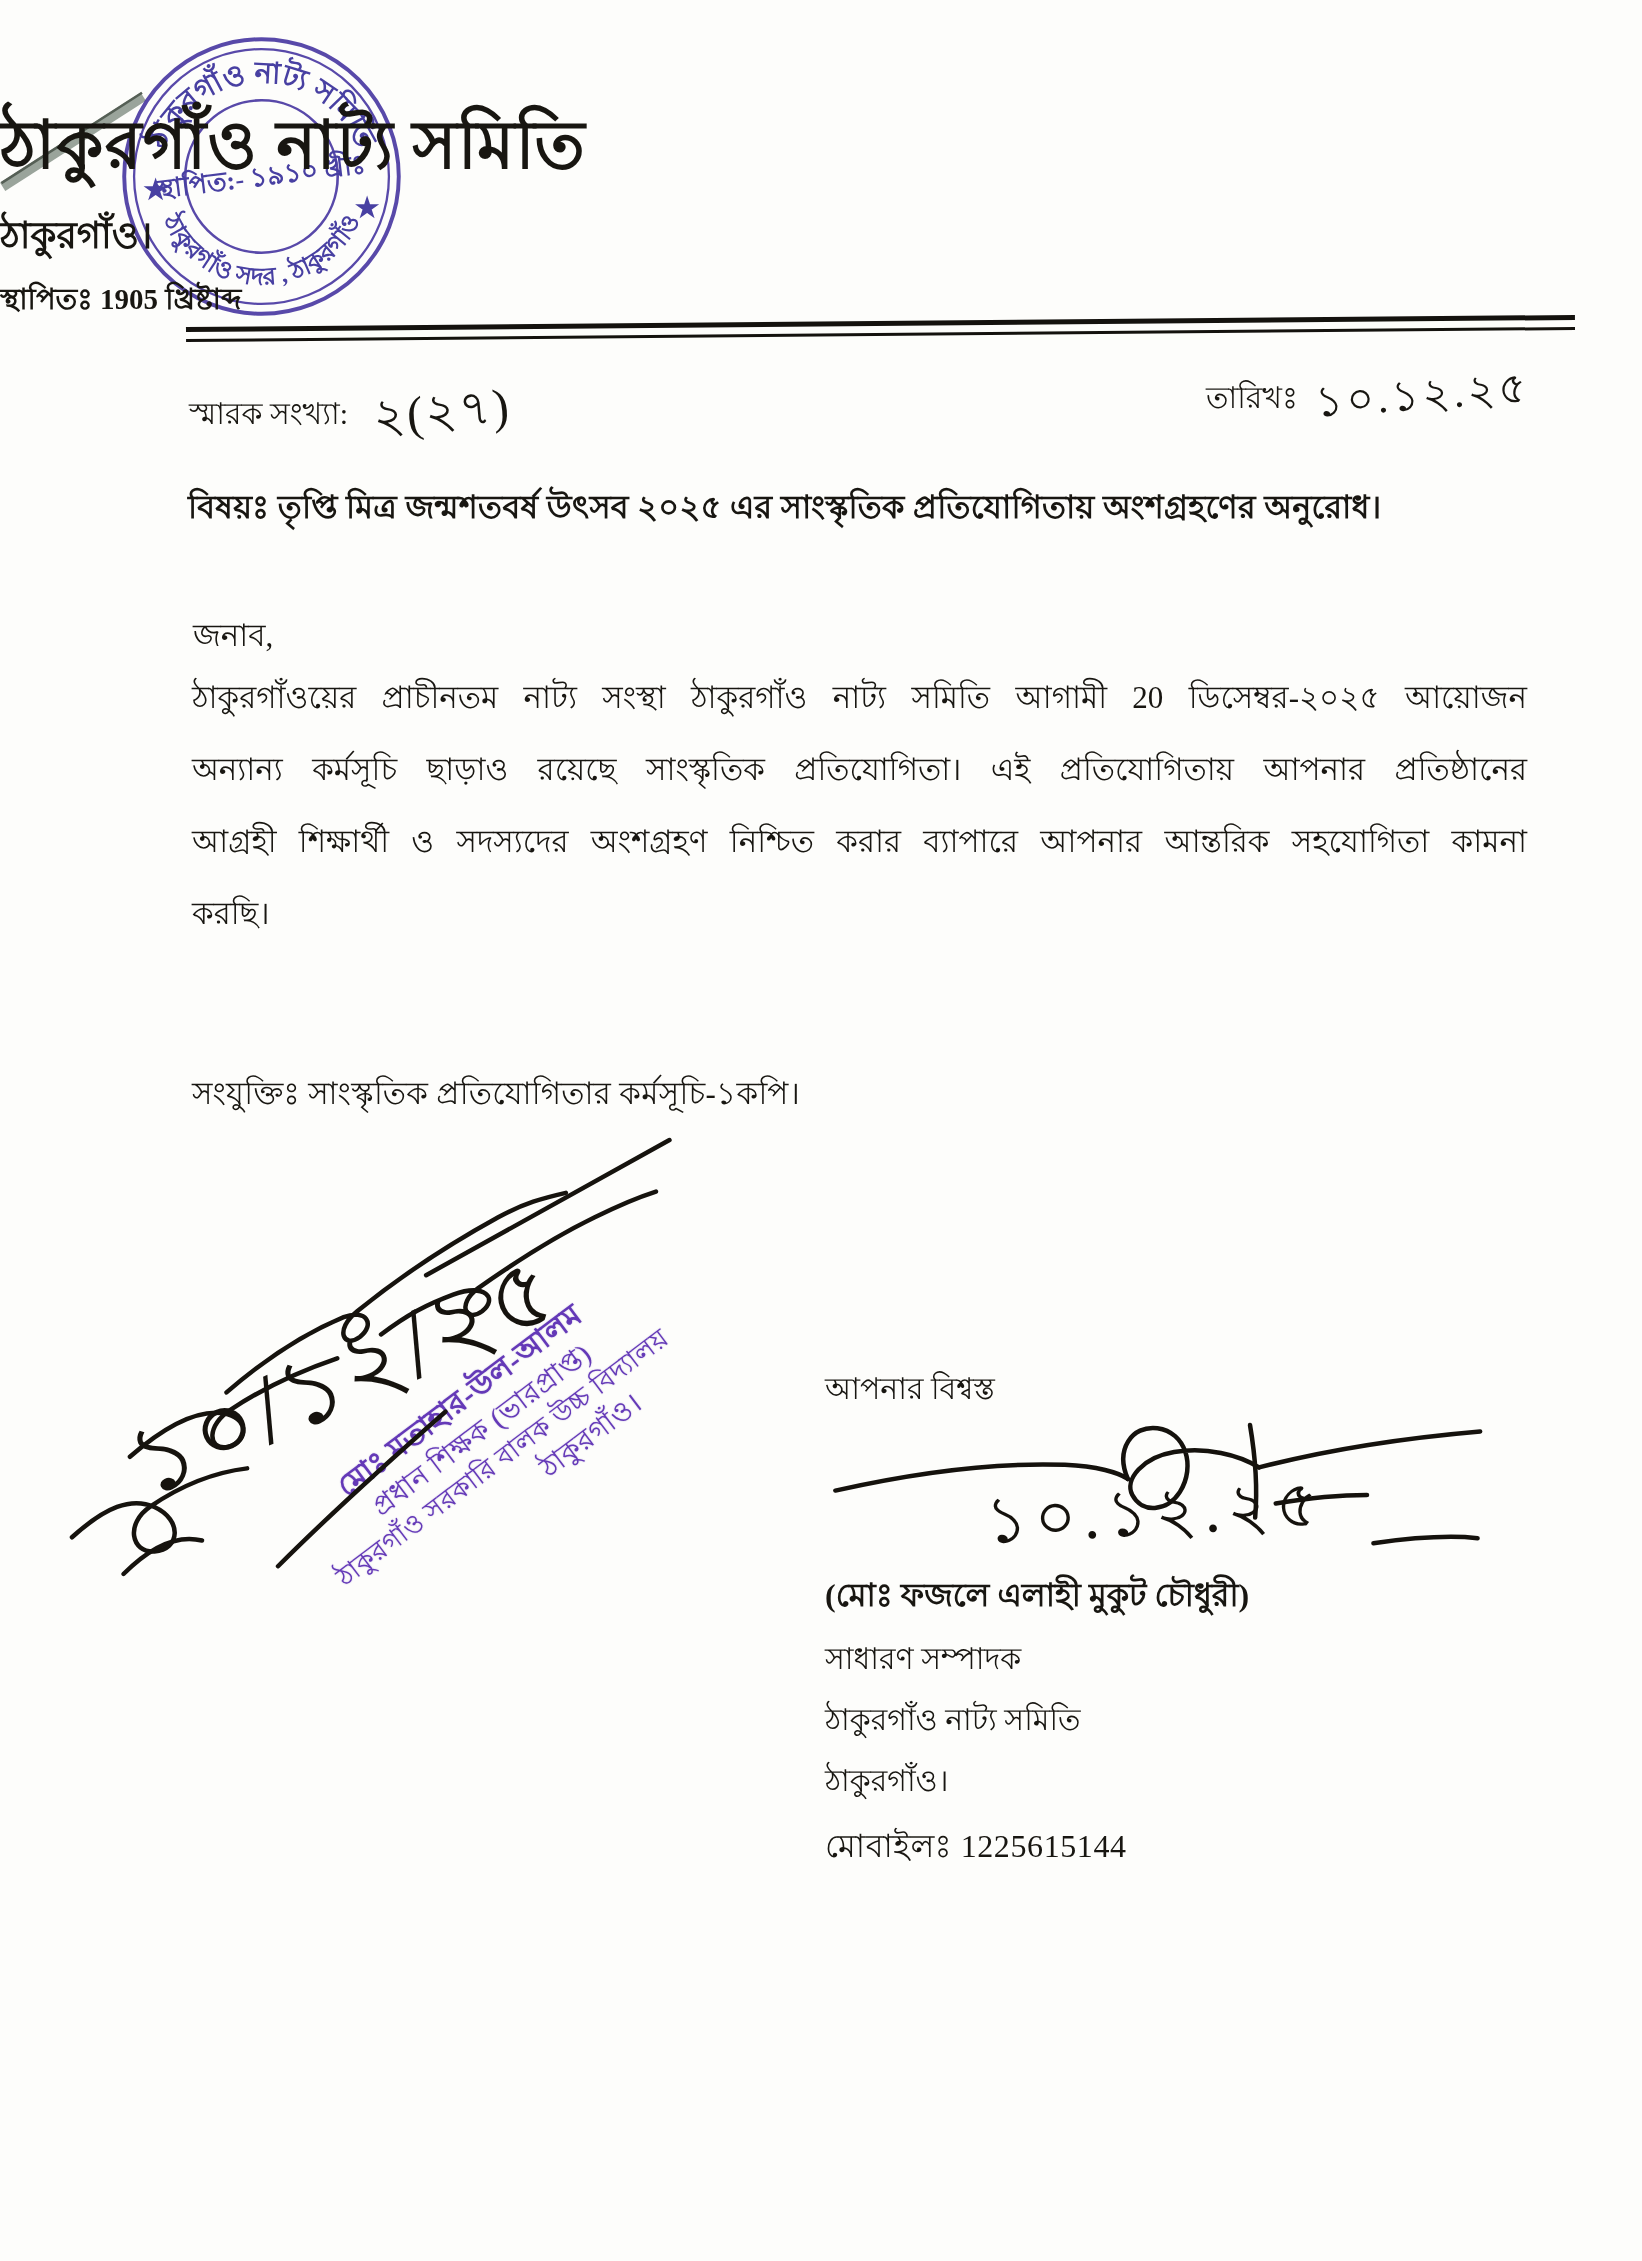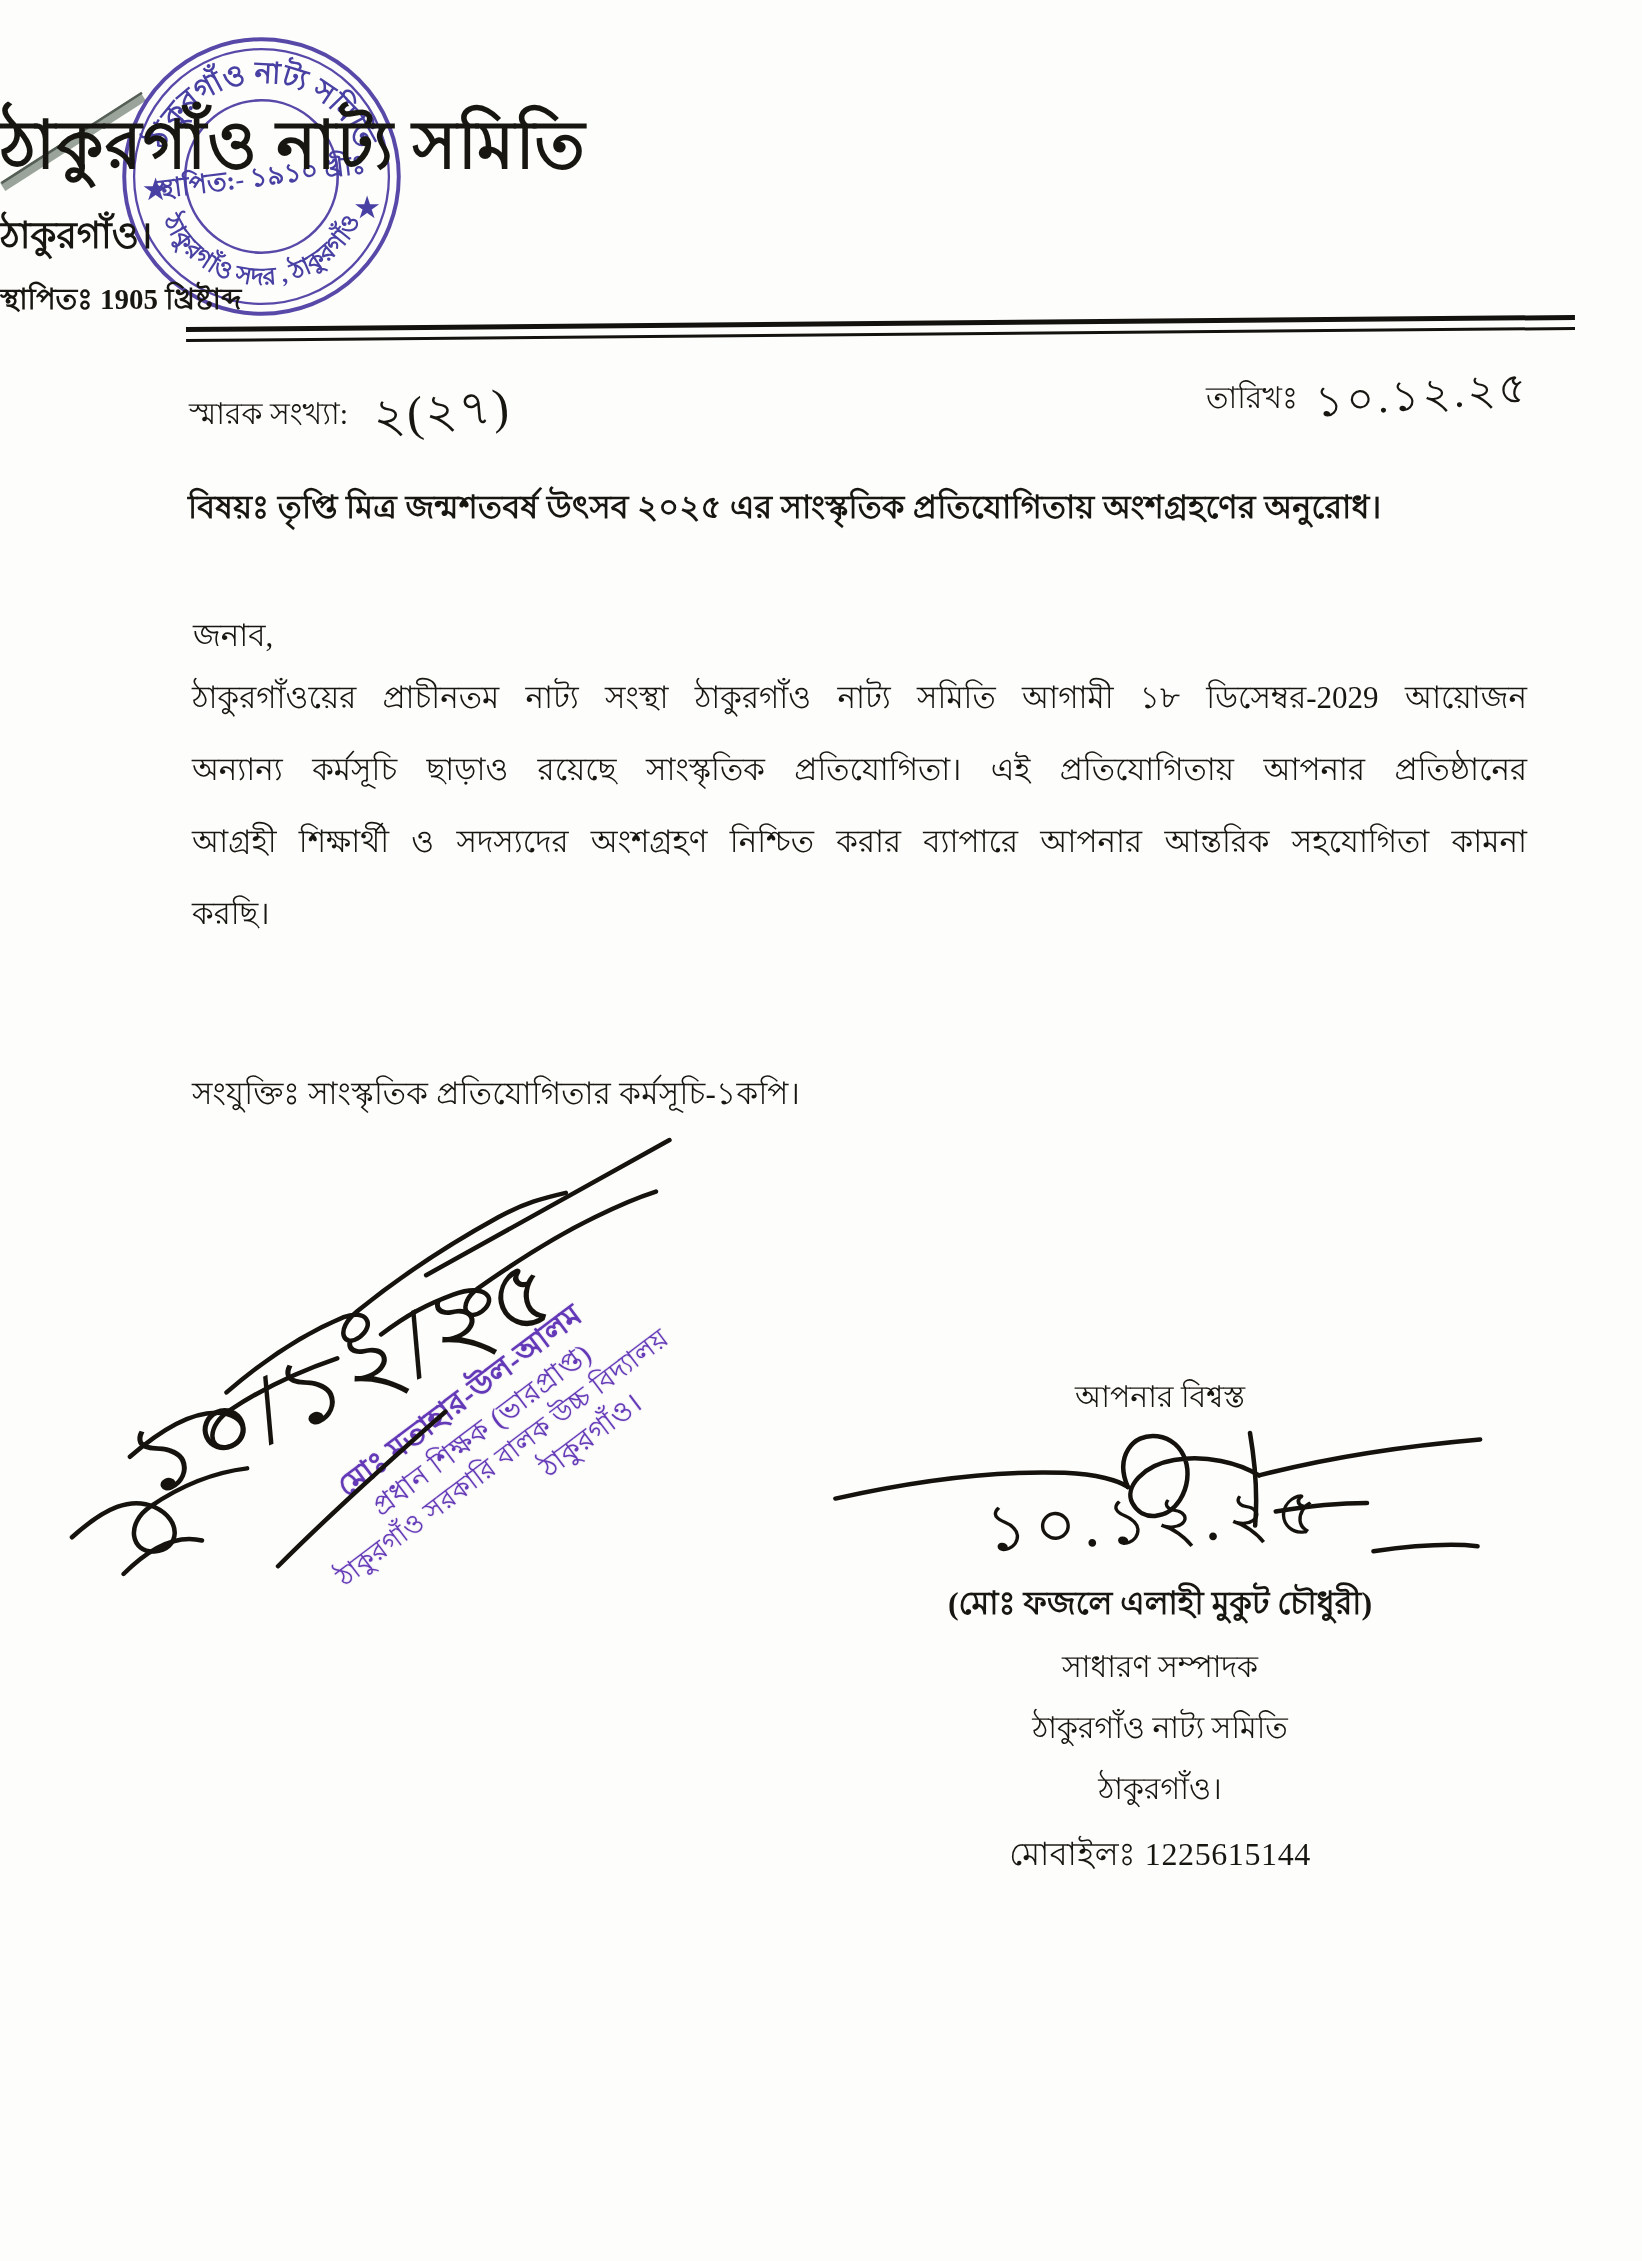--- a/index.html
+++ b/index.html
@@ -47,21 +47,21 @@
     transform:rotate(-37deg);
     color:#5c2fb4;text-align:center;line-height:1.28;
     text-shadow:0 0 1.3px rgba(92,47,180,.55);
     letter-spacing:0.6px;opacity:.95;
   }
   .stamp .s1{font-size:30px;font-weight:700;}
   .stamp .s2{font-size:28px;}
   .stamp .s3{font-size:26.4px;}
   .stamp .s4{font-size:28px;transform:translateX(84px);}
   
-  .closing{position:absolute;left:825px;top:1371px;width:670px;text-align:center;margin-top:8px;}
+  .closing{position:absolute;left:825px;top:1371px;width:670px;}
   .closing .val{font-size:30px;line-height:36px;}
   .sig-right{display:block;width:670px;height:162px;margin:0 auto;}
   .sig-right path{fill:none;stroke:#15120d;stroke-width:7;stroke-linecap:round;}
   .sig-right text{fill:#15120d;font-family:"Liberation Serif","DejaVu Serif",serif;letter-spacing:10px;}
   .closing .name{font-size:32px;font-weight:700;margin-top:1.3px;}
   .closing .line{font-size:30px;margin-top:10.3px;}
   .closing .mobile{font-size:32px;margin-top:13px;letter-spacing:0.6px;}
 </style>
 </head>
 <body>
@@ -107,21 +107,21 @@
   </div>
   <div class="dateline">
     <span>তারিখঃ</span>
     <span class="hand">১০.১২.২৫</span>
   </div>
 
   <div class="subject">বিষয়ঃ তৃপ্তি মিত্র জন্মশতবর্ষ উৎসব ২০২৫ এর সাংস্কৃতিক প্রতিযোগিতায় অংশগ্রহণের অনুরোধ।</div>
 
   <div class="salutation">জনাব,</div>
   <div class="body-block">
-    <div class="just">ঠাকুরগাঁওয়ের প্রাচীনতম নাট্য সংস্থা ঠাকুরগাঁও নাট্য সমিতি আগামী ১৮ ডিসেম্বর-2029 আয়োজন</div>
+    <div class="just">ঠাকুরগাঁওয়ের প্রাচীনতম নাট্য সংস্থা ঠাকুরগাঁও নাট্য সমিতি আগামী 20 ডিসেম্বর-২০২৫ আয়োজন</div>
     <div class="just">অন্যান্য কর্মসূচি ছাড়াও রয়েছে সাংস্কৃতিক প্রতিযোগিতা। এই প্রতিযোগিতায় আপনার প্রতিষ্ঠানের</div>
     <div class="just">আগ্রহী শিক্ষার্থী ও সদস্যদের অংশগ্রহণ নিশ্চিত করার ব্যাপারে আপনার আন্তরিক সহযোগিতা কামনা</div>
     <div>করছি।</div>
   </div>
   <div class="attachment">সংযুক্তিঃ সাংস্কৃতিক প্রতিযোগিতার কর্মসূচি-১কপি।</div>
 
   <svg class="sig-left" viewBox="0 0 1010 730">
     <path d="M60 645 C 112 598 152 582 188 598 C 232 618 228 664 188 667 C 152 669 142 624 182 597 C 232 563 282 544 332 538"></path>
     <path d="M150 520 C 210 468 262 444 302 454 C 337 464 332 500 299 505 C 271 508 269 471 306 447 C 362 410 422 384 472 367"></path>
     <path d="M300 420 C 360 368 422 328 482 303 C 517 290 532 314 507 334 C 483 352 466 324 503 294 C 562 246 642 192 722 148 C 762 126 792 118 827 110"></path>

